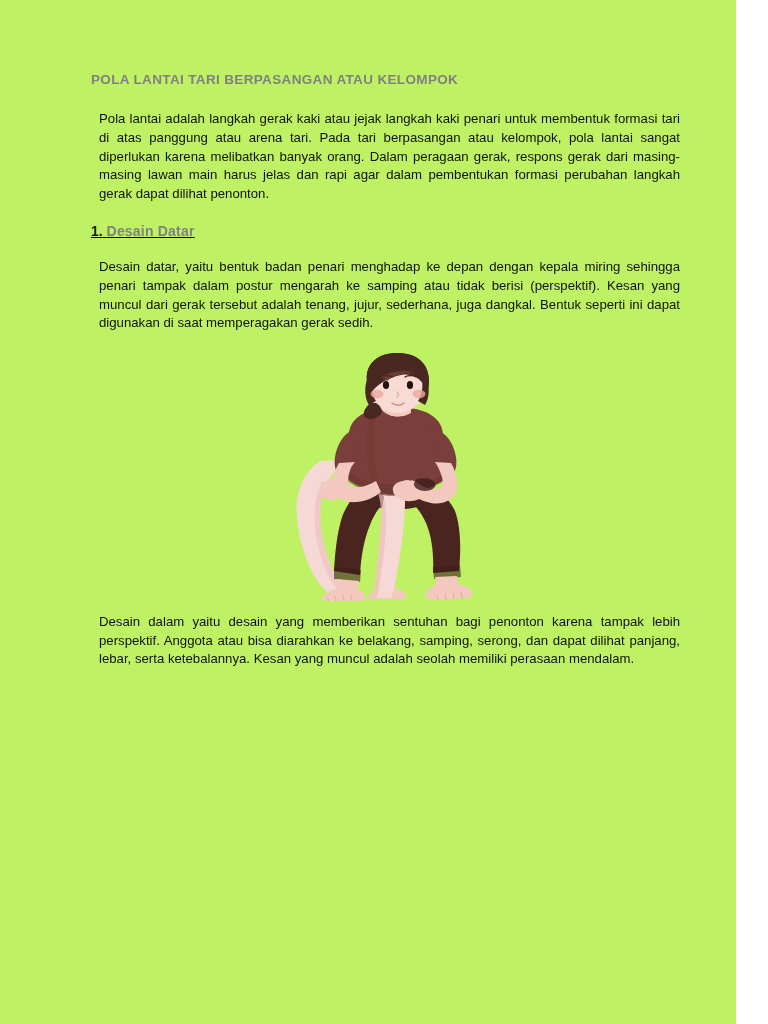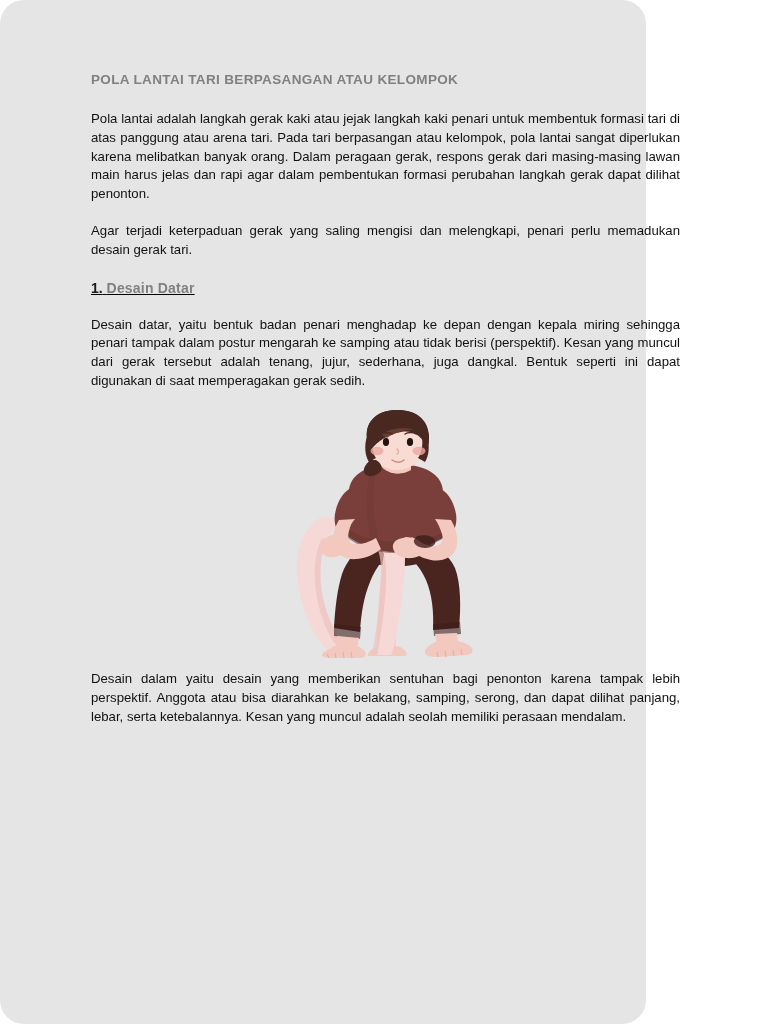--- a/index.html
+++ b/index.html
@@ -10,25 +10,24 @@
   body {
     width: 768px;
     height: 1024px;
     font-family: "Liberation Sans", sans-serif;
     -webkit-font-smoothing: antialiased;
     overflow: hidden;
   }
 
   .page {
     position: relative;
-    width: 646px;
+    width: 736px;
     height: 1024px;
-    background: #e5e5e5;
+    background: #bef264;
     box-sizing: border-box;
-    border-radius: 24px;
   }
 
   .content {
     position: absolute;
     left: 91px;
     top: 72px;
     width: 589px;
   }
 
   .doc-title {
@@ -38,21 +37,21 @@
     letter-spacing: 0.35px;
     margin: 0 0 22px 0;
     line-height: 1.2;
   }
 
   .para {
     font-size: 13.2px;
     color: #111111;
     line-height: 1.42;
     text-align: justify;
-    margin: 0 0 18px 0;
+    margin: 0 0 18px 8px;
   }
 
   .section-head {
     font-size: 14px;
     font-weight: bold;
     margin: 0 0 18px 0;
     line-height: 1.3;
     text-decoration: underline;
   }
   .section-head .num {
@@ -90,21 +89,20 @@
 </head>
 <body>
 
 <div class="page">
   <div class="content">
 
     <h1 class="doc-title">POLA LANTAI TARI BERPASANGAN ATAU KELOMPOK</h1>
 
     <p class="para">Pola lantai adalah langkah gerak kaki atau jejak langkah kaki penari untuk membentuk formasi tari di atas panggung atau arena tari. Pada tari berpasangan atau kelompok, pola lantai sangat diperlukan karena melibatkan banyak orang. Dalam peragaan gerak, respons gerak dari masing-masing lawan main harus jelas dan rapi agar dalam pembentukan formasi perubahan langkah gerak dapat dilihat penonton.</p>
 
-    <p class="para spacer-after-p">Agar terjadi keterpaduan gerak yang saling mengisi dan melengkapi, penari perlu memadukan desain gerak tari.</p>
 
     <h2 class="section-head">
       <span class="num">1.</span><span>&nbsp;</span><span class="ttl">Desain Datar</span>
     </h2>
 
     <p class="para">Desain datar, yaitu bentuk badan penari menghadap ke depan dengan kepala miring sehingga penari tampak dalam postur mengarah ke samping atau tidak berisi (perspektif). Kesan yang muncul dari gerak tersebut adalah tenang, jujur, sederhana, juga dangkal. Bentuk seperti ini dapat digunakan di saat memperagakan gerak sedih.</p>
 
     <div class="figure-wrap">
       <div class="figure">
         <svg viewBox="0 0 236 250" xmlns="http://www.w3.org/2000/svg" aria-hidden="true">

